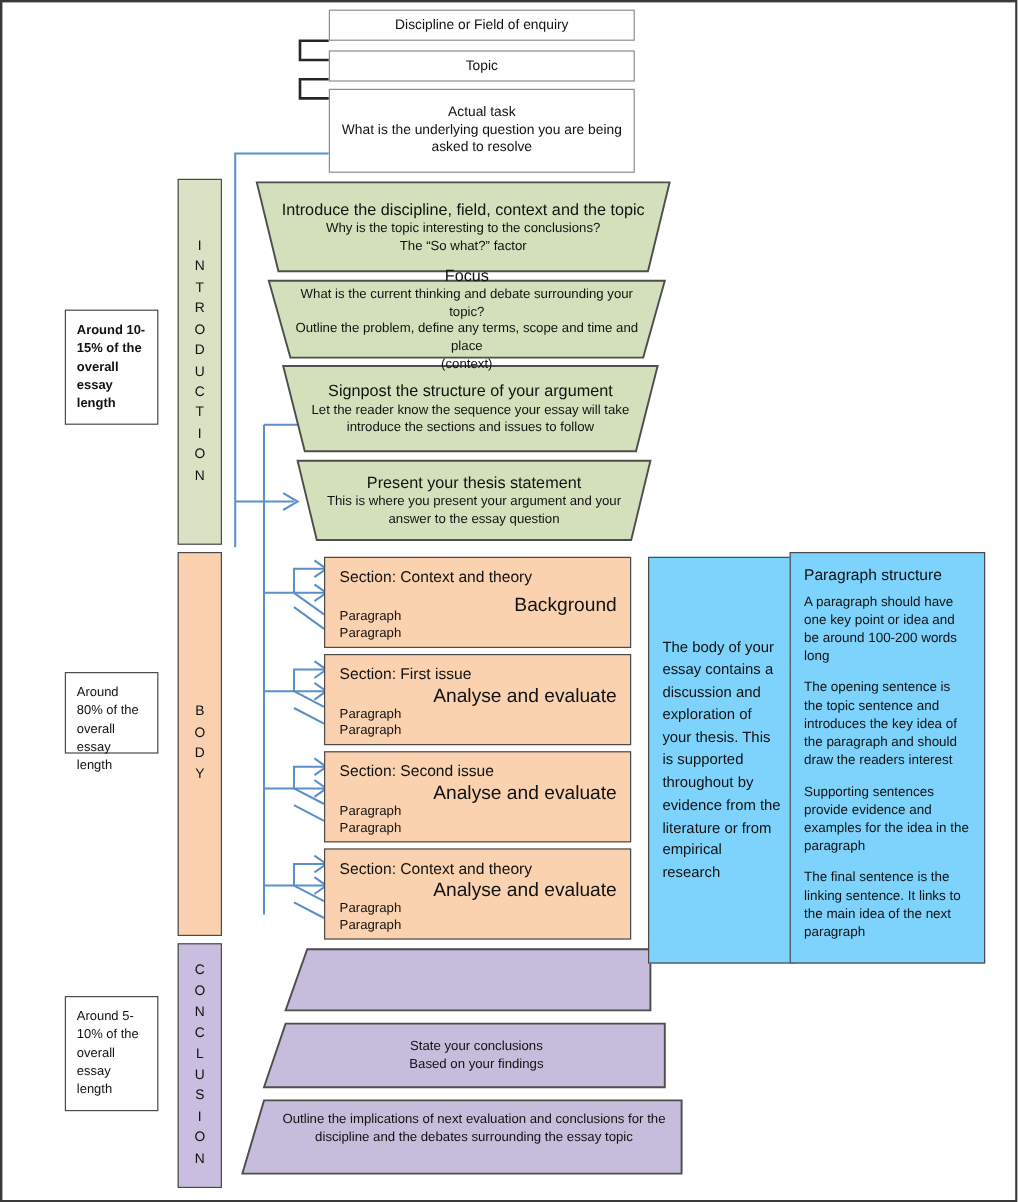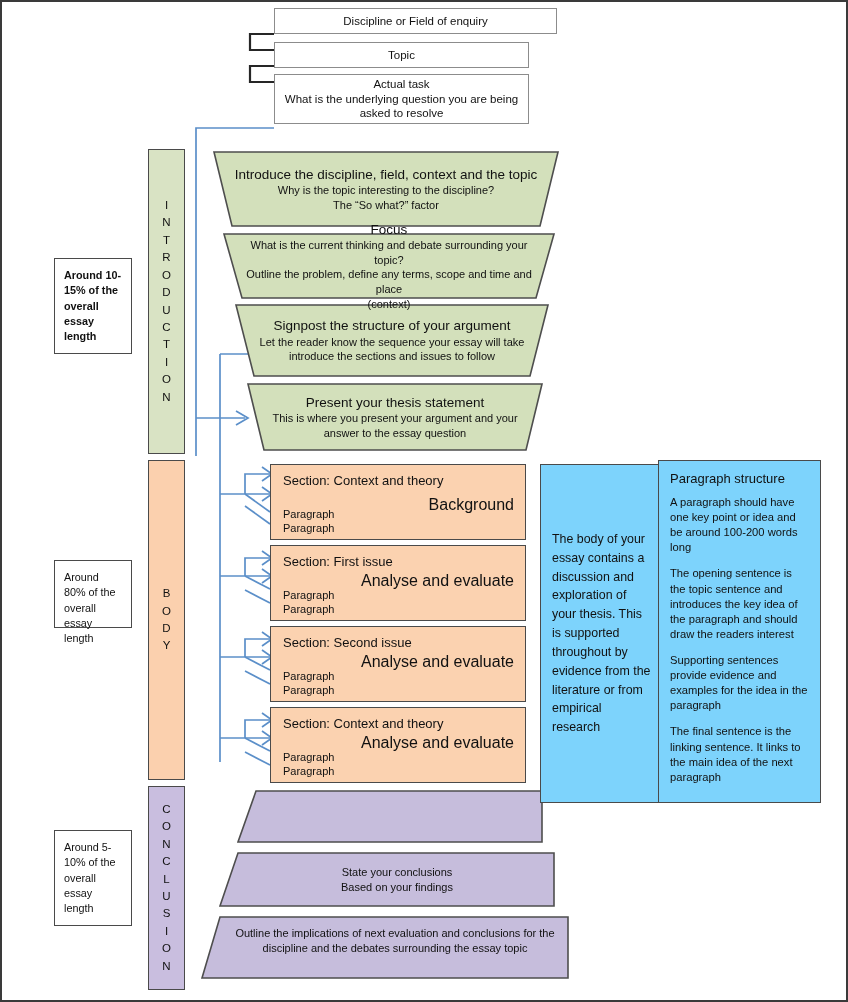--- a/index.html
+++ b/index.html
@@ -130,29 +130,29 @@
     <polygon points="212,150 556,150 538,224 230,224" fill="#d3e0bb" stroke="#4e4e4e" stroke-width="1.6"></polygon>
     <polygon points="222,232 552,232 534,296 240,296" fill="#d3e0bb" stroke="#4e4e4e" stroke-width="1.6"></polygon>
     <polygon points="234,303 546,303 528,374 252,374" fill="#d3e0bb" stroke="#4e4e4e" stroke-width="1.6"></polygon>
     <polygon points="246,382 540,382 524,448 262,448" fill="#d3e0bb" stroke="#4e4e4e" stroke-width="1.6"></polygon>
 
     <polygon points="254,789 540,789 540,840 236,840" fill="#c6bddc" stroke="#4e4e4e" stroke-width="1.6"></polygon>
     <polygon points="236,851 552,851 552,904 218,904" fill="#c6bddc" stroke="#4e4e4e" stroke-width="1.6"></polygon>
     <polygon points="218,915 566,915 566,976 200,976" fill="#c6bddc" stroke="#4e4e4e" stroke-width="1.6"></polygon>
   </svg>
 
-  <div class="abs topbox" style="left:272px;top:6px;width:283px;height:26px;">
+  <div class="abs topbox" style="left:272px;top:6px;width:255px;height:26px;">
     <span>Discipline or Field of enquiry</span>
   </div>
 
   <div class="abs topbox" style="left:272px;top:40px;width:255px;height:26px;">
     <span>Topic</span>
   </div>
 
-  <div class="abs topbox" style="left:272px;top:72px;width:255px;height:50px;flex-direction:column;">
+  <div class="abs topbox" style="left:272px;top:72px;width:255px;height:70px;flex-direction:column;">
     <span>Actual task</span>
     <span>What is the underlying question you are being</span>
     <span>asked to resolve</span>
   </div>
 
   <div class="abs note" style="left:52px;top:256px;width:78px;height:96px;font-weight:bold;">
     <span>Around 10-15% of the overall essay length</span>
   </div>
   <div class="abs note" style="left:52px;top:558px;width:78px;height:68px;">
     <span>Around 80% of the overall essay length</span>
@@ -191,21 +191,21 @@
     <span>L</span>
     <span>U</span>
     <span>S</span>
     <span>I</span>
     <span>O</span>
     <span>N</span>
   </div>
 
   <div class="trap" style="left:230px;top:150px;width:308px;height:74px;">
     <div class="t-title">Introduce the discipline, field, context and the topic</div>
-    <div class="t-sub">Why is the topic interesting to the discipline?</div>
+    <div class="t-sub">Why is the topic interesting to the conclusions?</div>
     <div class="t-sub">The “So what?” factor</div>
   </div>
 
   <div class="trap" style="left:240px;top:232px;width:294px;height:64px;">
     <div class="t-title">Focus</div>
     <div class="t-sub">What is the current thinking and debate surrounding your topic?</div>
     <div class="t-sub">Outline the problem, define any terms, scope and time and place</div>
     <div class="t-sub">(context)</div>
   </div>
 

